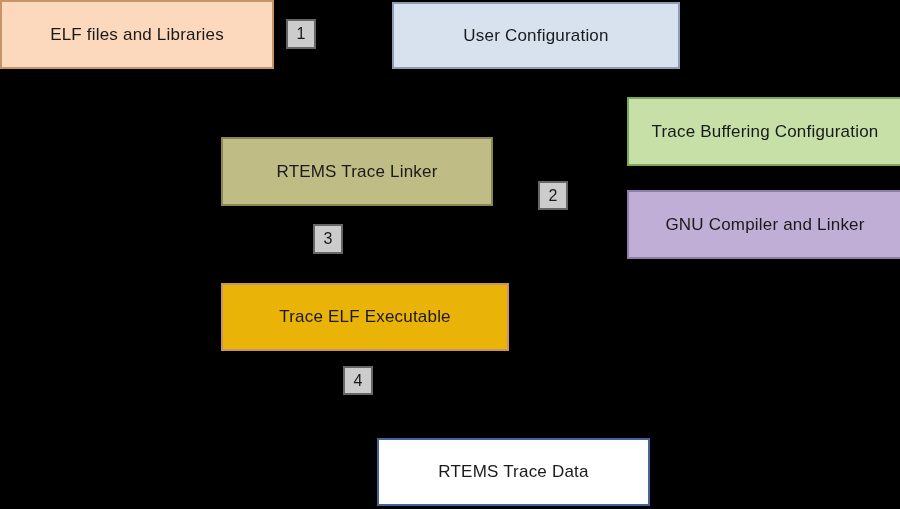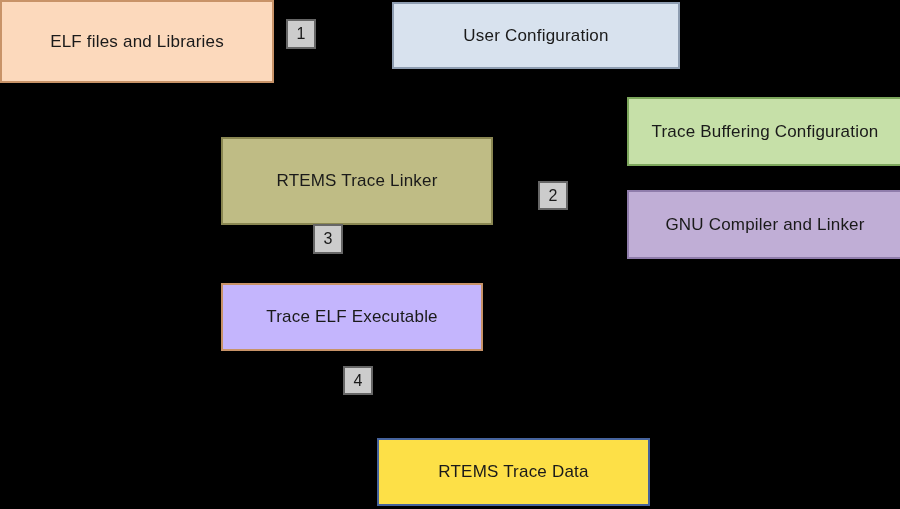--- a/index.html
+++ b/index.html
@@ -32,28 +32,28 @@
     display: flex;
     align-items: center;
     justify-content: center;
     font-size: 16px;
     color: #1a1a1a;
     background: #cccccc;
     border: 2px solid #666666;
   }
 
   
-  #n-elf-files          { left: 0;   top: 0;   width: 274px; height: 83px; background: #fcd9bc; border: 2px solid #c89368; }
+  #n-elf-files          { left: 0;   top: 0;   width: 274px; height: 69px; background: #fcd9bc; border: 2px solid #c89368; }
   #n-user-config        { left: 392px; top: 2px;   width: 288px; height: 67px; background: #d8e2ee; border: 2px solid #8e9db1; }
   #n-trace-buffering    { left: 627px; top: 97px;  width: 276px; height: 69px; background: #c6e0a8; border: 2px solid #7da75c; }
-  #n-trace-linker       { left: 221px; top: 137px; width: 272px; height: 88px; background: #bfbc85; border: 2px solid #8a8752; }
+  #n-trace-linker       { left: 221px; top: 137px; width: 272px; height: 69px; background: #bfbc85; border: 2px solid #8a8752; }
   #n-gnu-compiler       { left: 627px; top: 190px; width: 276px; height: 69px; background: #c0aed6; border: 2px solid #8f7cab; }
-  #n-trace-elf          { left: 221px; top: 283px; width: 262px; height: 68px; background: #c4b5fd; border: 2px solid #c89368; }
+  #n-trace-elf          { left: 221px; top: 283px; width: 288px; height: 68px; background: #eab308; border: 2px solid #c89368; }
   #n-ctf-config         { left: 61px;  top: 439px; width: 274px; height: 67px; background: #dde6ee; border: 2px solid #9ba9b9; }
-  #n-trace-data         { left: 377px; top: 438px; width: 273px; height: 68px; background: #fde047; border: 2px solid #46639c; }
+  #n-trace-data         { left: 377px; top: 438px; width: 273px; height: 68px; background: #ffffff; border: 2px solid #46639c; }
 
   
   #c-1 { left: 286px; top: 19px;  width: 30px; height: 30px; }
   #c-2 { left: 538px; top: 181px; width: 30px; height: 29px; }
   #c-3 { left: 313px; top: 224px; width: 30px; height: 30px; }
   #c-4 { left: 343px; top: 366px; width: 30px; height: 29px; }
 </style>
 </head>
 <body>
 

